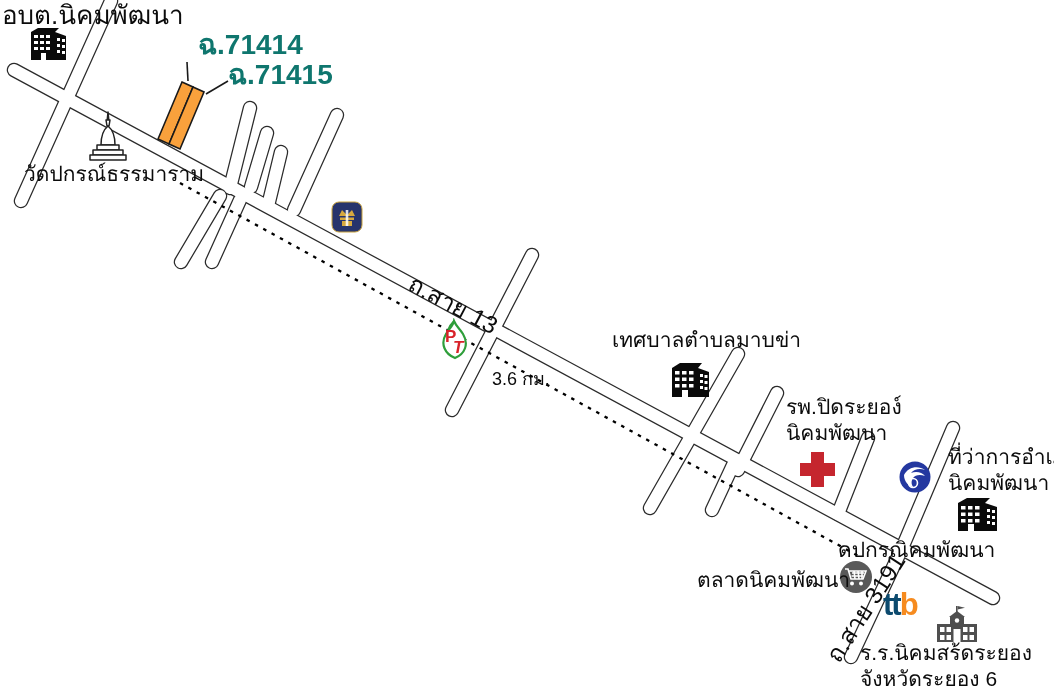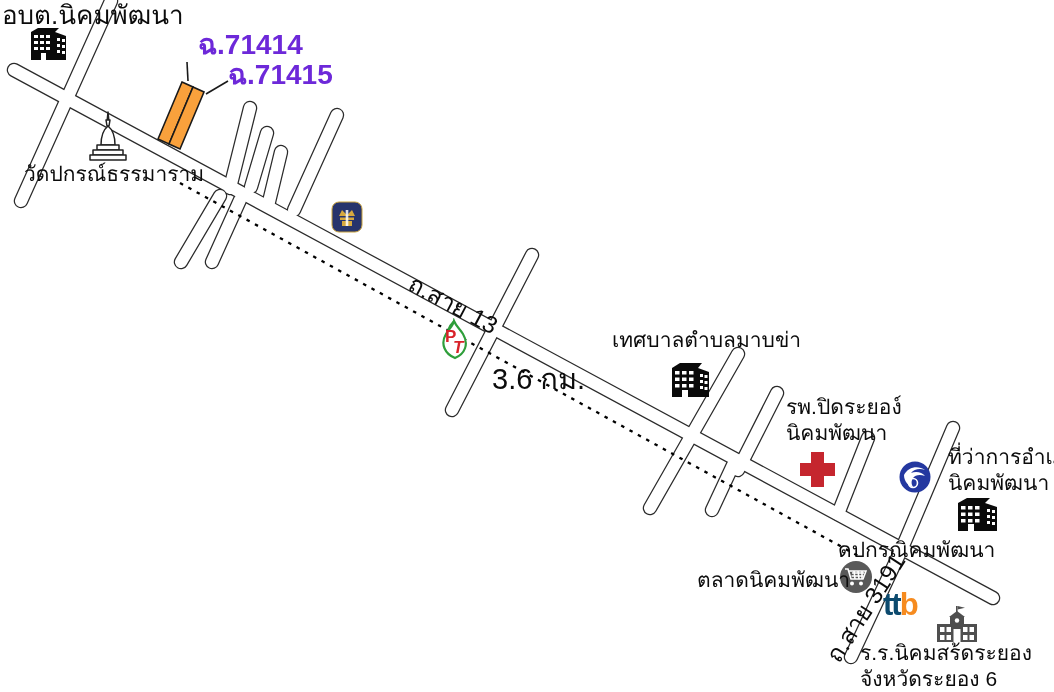--- a/index.html
+++ b/index.html
@@ -2,22 +2,22 @@
 <html><head>
 <meta charset="utf-8">
 <style>
   html,body{margin:0;padding:0;background:#ffffff;}
   .stage{
     position:relative;width:1054px;height:692px;background:#ffffff;overflow:hidden;
     font-family:"Liberation Sans","DejaVu Sans",sans-serif;color:#000;
   }
   .stage svg.base{position:absolute;left:0;top:0;}
   .lbl{position:absolute;white-space:nowrap;font-size:21px;line-height:26px;color:#0b0b0b;}
-  .lbl.big{font-size:29px;}
-  .lbl.red{color:#6d28d9;font-weight:bold;font-size:28px;line-height:30px;}
+  .lbl.big{font-size:18px;}
+  .lbl.red{color:#0f766e;font-weight:bold;font-size:28px;line-height:30px;}
   .lbl.road{font-size:24px;transform-origin:center center;}
   .icon{position:absolute;}
   .ttb{position:absolute;font-weight:bold;font-size:31px;letter-spacing:-2px;line-height:31px;}
   .ttb .b{letter-spacing:0;}
 </style>
 </head>
 <body>
 
 <div class="stage">
 

